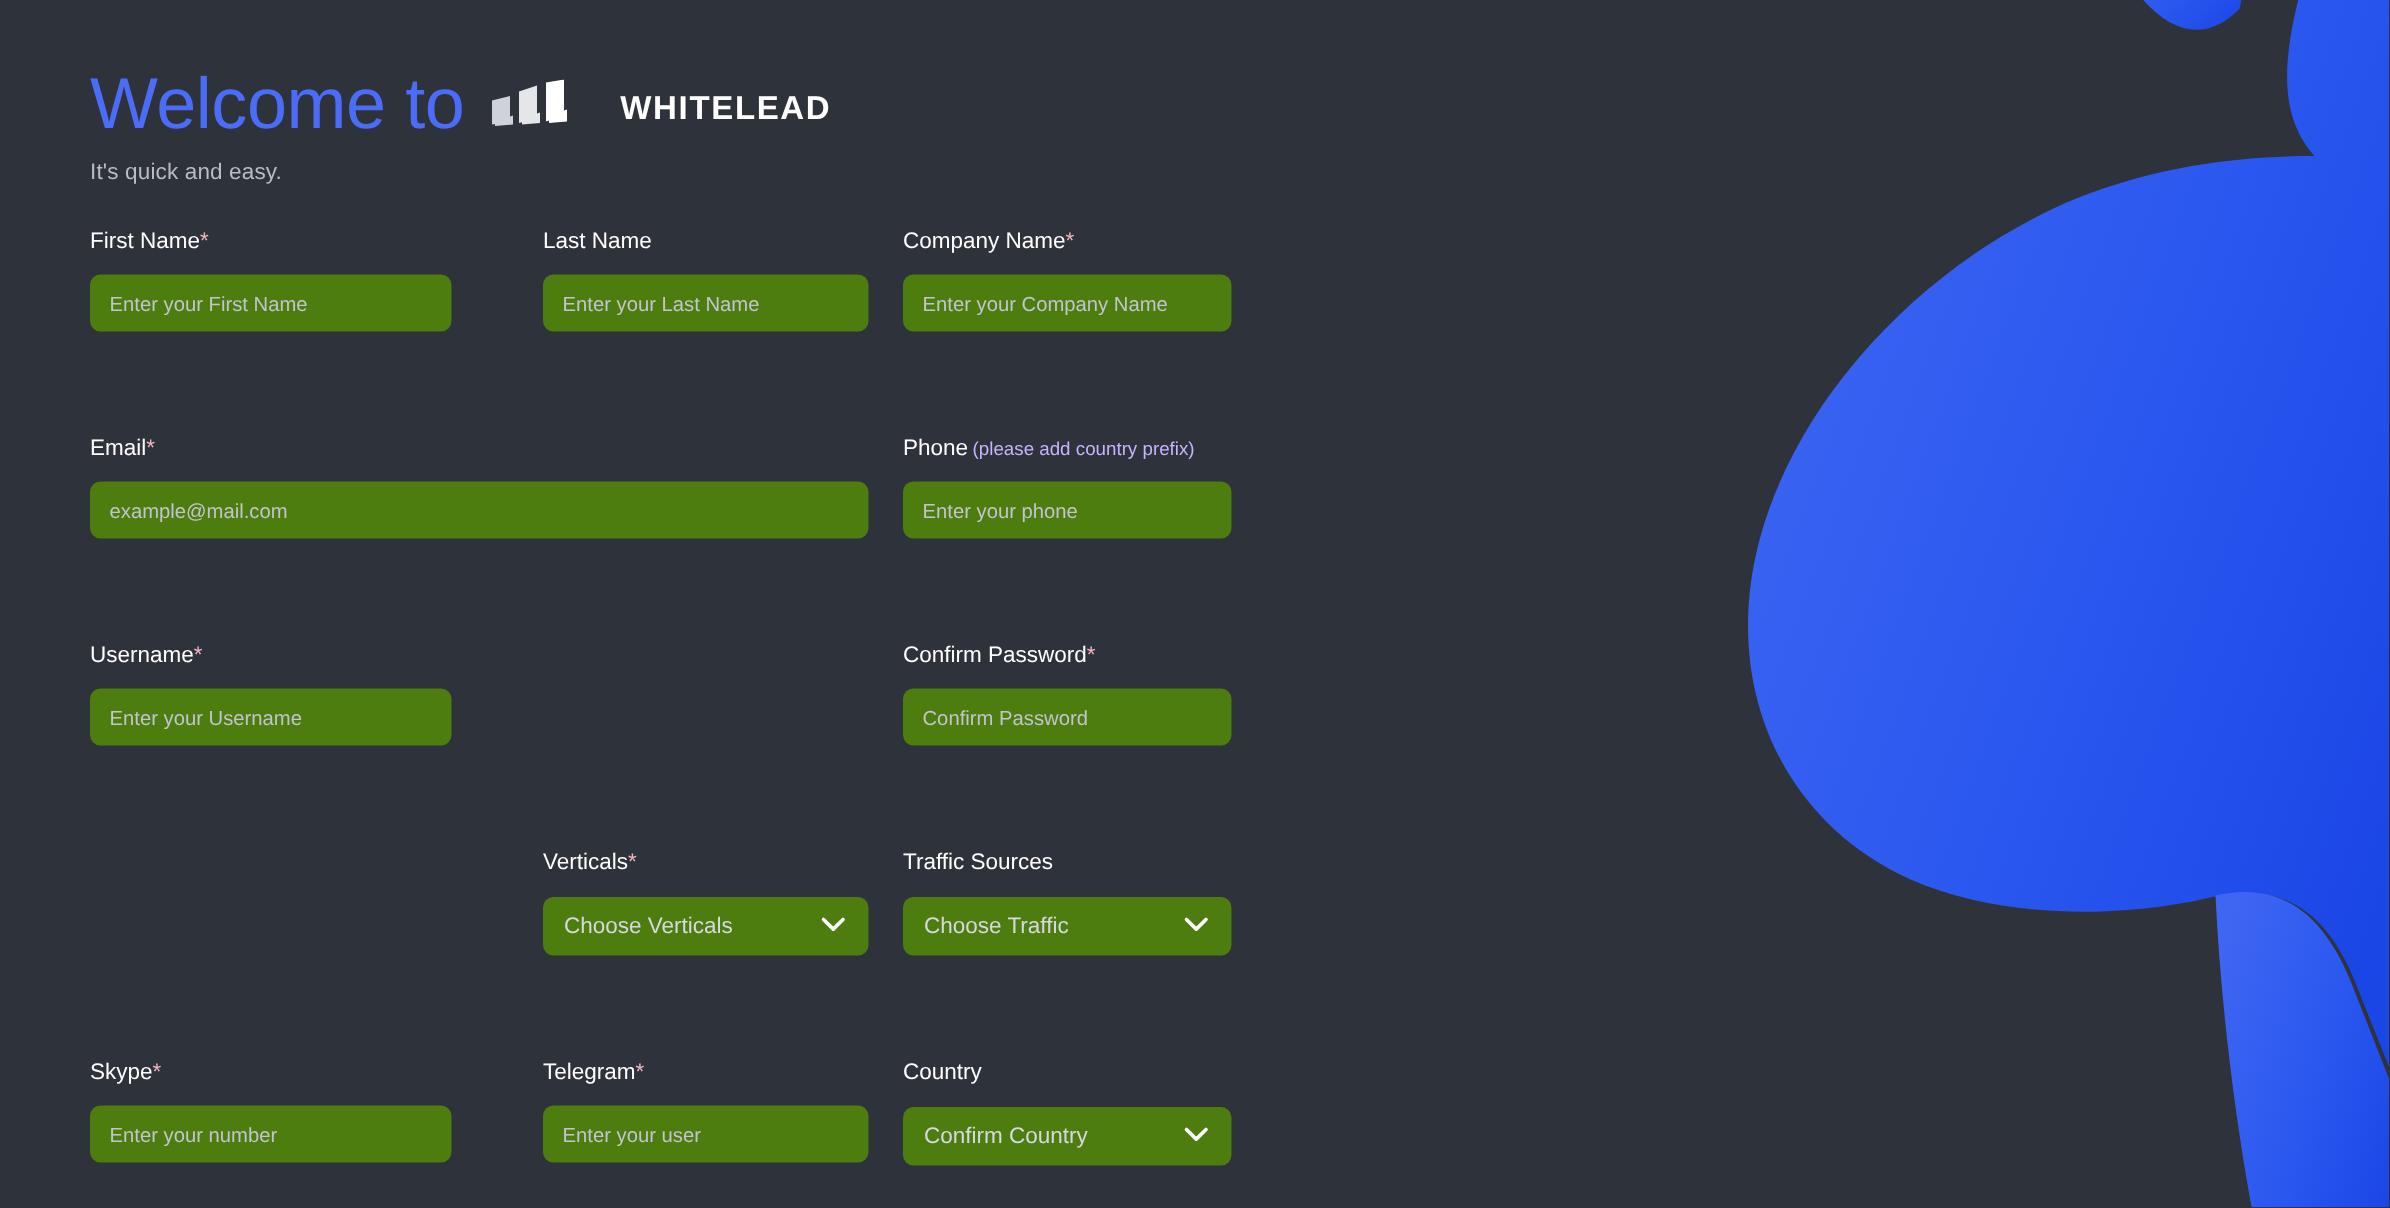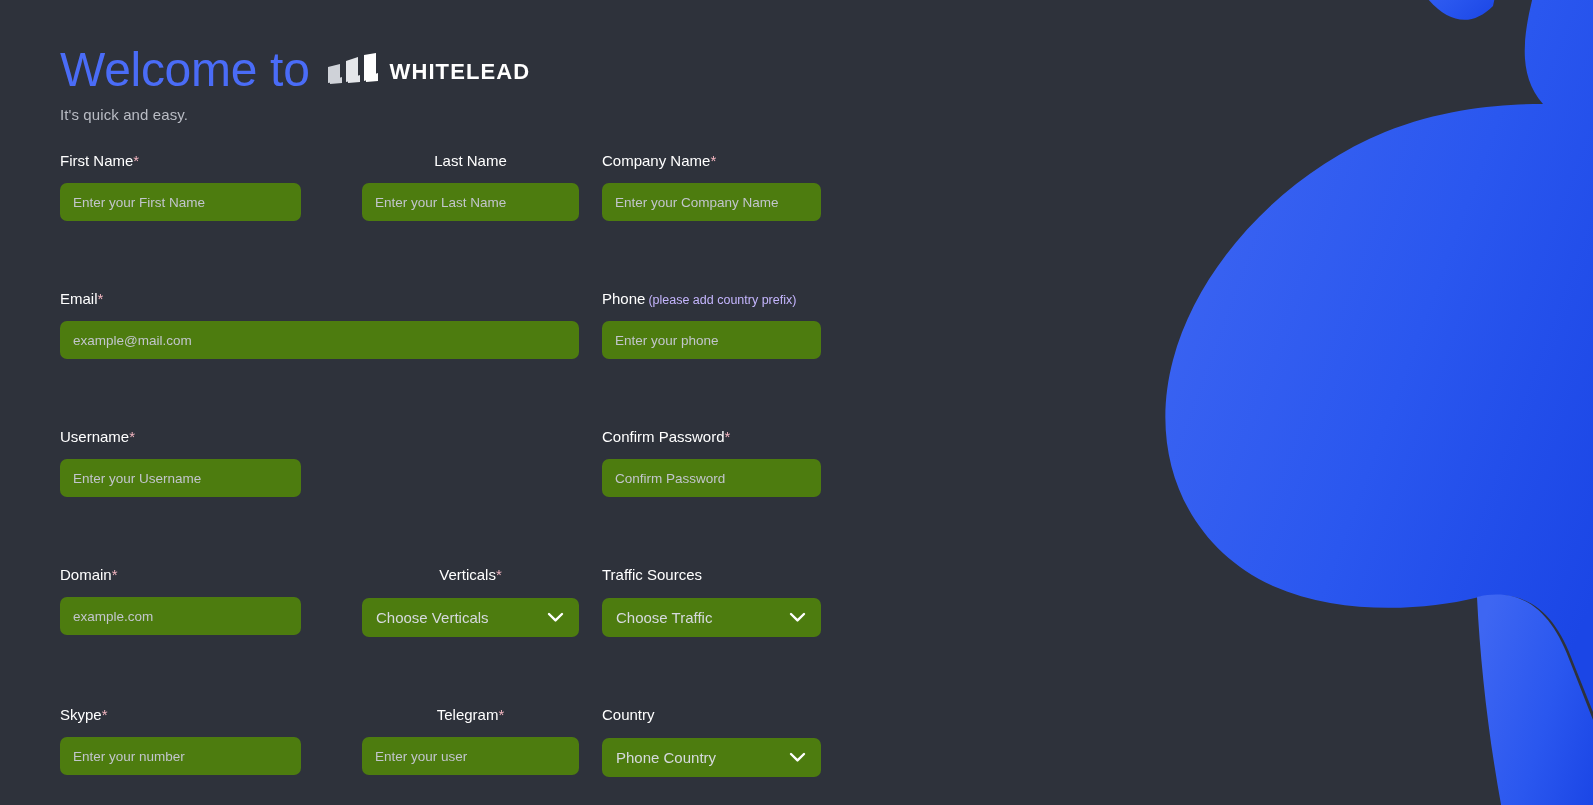--- a/index.html
+++ b/index.html
@@ -48,21 +48,21 @@
     font-size: 48px;
     font-weight: 400;
     color: #4a6cf7;
     letter-spacing: -0.3px;
     line-height: 1;
     white-space: nowrap;
   }
   .brand {
     display: flex;
     align-items: center;
-    gap: 8px;
+    gap: 32px;
     margin-left: 16px;
     padding-top: 4px;
   }
   .brand-mark { display: block; }
   .brand-name {
     font-size: 22px;
     font-weight: 700;
     color: #ffffff;
     letter-spacing: 1.1px;
     white-space: nowrap;
@@ -76,21 +76,21 @@
 
   
   .form-grid {
     margin-top: 30px;
     display: grid;
     grid-template-columns: 241px 61px 217px 23px 219px;
     row-gap: 0;
   }
   .cell { display: flex; flex-direction: column; }
   .cell.col1 { grid-column: 1 / 2; }
-  .cell.col2 { grid-column: 3 / 4; align-items: center; }
+  .cell.col2 { grid-column: 3 / 4; }
   .cell.col3 { grid-column: 5 / 6; }
   .cell.col1-2 { grid-column: 1 / 4; }
 
   .field-label {
     font-size: 15px;
     color: #ffffff;
     margin-bottom: 13px;
     white-space: nowrap;
     line-height: 1.1;
     height: 17px;
@@ -218,24 +218,20 @@
       <div class="cell col1">
         <div class="field-label"><span>Username</span><span class="req">*</span></div>
         <input class="text-input" type="text" placeholder="Enter your Username" style="">
       </div>
       <div class="cell col3">
         <div class="field-label"><span>Confirm Password</span><span class="req">*</span></div>
         <input class="text-input" type="text" placeholder="Confirm Password" style="">
       </div>
       <div class="spacer-row"></div>
 
-      <div class="cell col1">
-        <div class="field-label"><span>Domain</span><span class="req">*</span></div>
-        <input class="text-input" type="text" placeholder="example.com" style="">
-      </div>
       <div class="cell col2 select-cell">
         <div class="field-label"><span>Verticals</span><span class="req">*</span></div>
         <div class="select-box">
           <span class="select-value">Choose Verticals</span>
           <span class="chev">
             <svg width="17" height="11" viewBox="0 0 17 11" aria-hidden="true">
                 <path d="M2 2 L8.5 8.4 L15 2" stroke="#ffffff" stroke-width="2.4" fill="none" stroke-linecap="round" stroke-linejoin="round"></path>
               </svg>
           </span>
         </div>
@@ -257,21 +253,21 @@
         <div class="field-label"><span>Skype</span><span class="req">*</span></div>
         <input class="text-input" type="text" placeholder="Enter your number" style="">
       </div>
       <div class="cell col2">
         <div class="field-label"><span>Telegram</span><span class="req">*</span></div>
         <input class="text-input" type="text" placeholder="Enter your user" style="">
       </div>
       <div class="cell col3 select-cell">
         <div class="field-label"><span>Country</span></div>
         <div class="select-box">
-          <span class="select-value">Phone Country</span>
+          <span class="select-value">Confirm Country</span>
           <span class="chev">
             <svg width="17" height="11" viewBox="0 0 17 11" aria-hidden="true">
                 <path d="M2 2 L8.5 8.4 L15 2" stroke="#ffffff" stroke-width="2.4" fill="none" stroke-linecap="round" stroke-linejoin="round"></path>
               </svg>
           </span>
         </div>
       </div>
 
     </div>
 

